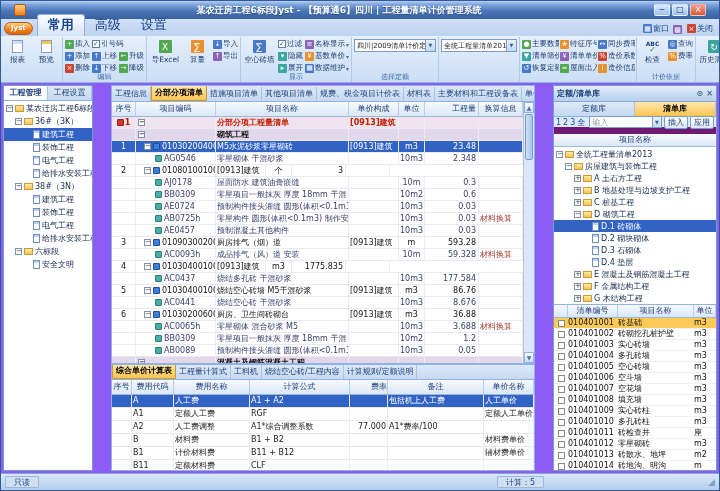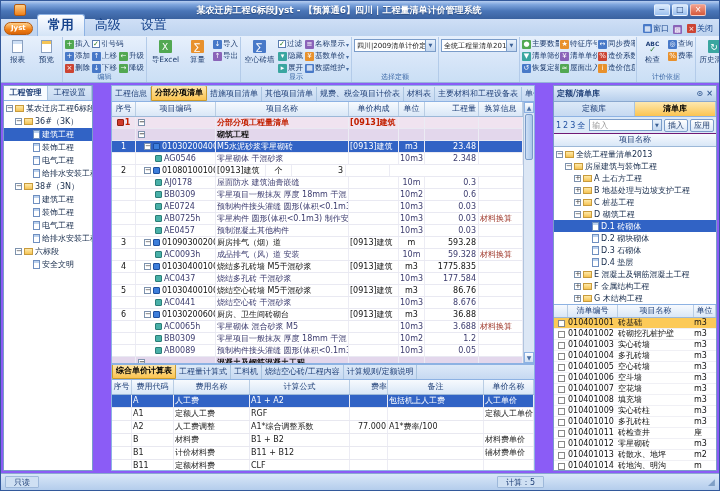--- a/index.html
+++ b/index.html
@@ -107,21 +107,21 @@
 .f3{width:100px;flex:none;}
 .f4{width:38px;flex:none;text-align:right;}
 .f5{width:96px;flex:none;}
 .f6{flex:1;min-width:0;}
 
 .rp-title{height:16px;flex:none;display:flex;align-items:center;background:linear-gradient(#e3eefb,#b7cfec);border-bottom:1px solid #8aa8cf;font-weight:bold;color:#1f3f77;padding:0 3px;}
 .rp-ic{margin-left:3px;color:#3a5f96;font-size:8px;}
 .rp-tabs{display:flex;height:15px;flex:none;background:linear-gradient(#dce9f8,#c6d9f1);border-bottom:1px solid #8db2e3;}
 .rp-tab{flex:1;text-align:center;line-height:14px;color:#1f3f77;border-right:1px solid #aac4e0;}
 .rp-tab.active{background:linear-gradient(#fde8b0,#fbc450);color:#000;font-weight:bold;}
-.searchrow{height:17px;flex:none;display:flex;align-items:center;padding:1px 2px;gap:2px;background:#dce9f8;border-bottom:1px solid #701a75;}
+.searchrow{height:17px;flex:none;display:flex;align-items:center;padding:1px 2px;gap:2px;background:#dce9f8;border-bottom:7px solid #701a75;}
 .snum span{color:#1f4fa0;margin-right:2px;}
 .sinput{flex:1;height:12px;background:#fff;border:1px solid #7a9cc9;display:flex;align-items:center;min-width:0;}
 .sinput .ph{flex:1;color:#999;padding:0 2px;overflow:hidden;white-space:nowrap;}
 .sinput .ca{width:9px;flex:none;height:100%;background:linear-gradient(#e8f1fc,#c3d7f0);border-left:1px solid #7a9cc9;font-size:5px;color:#3a5f96;text-align:center;line-height:10px;}
 .sbtn2{height:13px;flex:none;padding:0 3px;background:linear-gradient(#fefefe,#d9e7f8);border:1px solid #7a9cc9;border-radius:2px;color:#1e3c6e;line-height:11px;}
 .theader{height:13px;flex:none;background:linear-gradient(#f7fafe,#d9e7f7);border-bottom:1px solid #9cb8d8;color:#1f3f77;text-align:center;line-height:12px;}
 .rtree{height:158px;flex:none;overflow:hidden;background:#fff;border-bottom:1px solid #8db2e3;padding-top:1px;}
 .libtable{flex:1;display:flex;flex-direction:column;overflow:hidden;background:#fff;}
 .lhead{display:flex;height:13px;flex:none;background:linear-gradient(#f7fafe,#d9e7f7);border-bottom:1px solid #9cb8d8;}
 .lhead .hc{line-height:12px;}
@@ -638,21 +638,20 @@
                 <div class="bc cq">59.328</div>
                 <div class="bc cx">材料换算</div>
               </div>
               <div class="grow list">
                 <div class="bc cs">4</div>
                 <div class="bc cc" style="padding-left: 8px;">
                   <span class="expb">−</span>
                   <span class="rowic list"></span>
                   <span>010304001001</span>
                 </div>
-                <div class="bc cn">烧结多孔砖墙 M5干混砂浆</div>
                 <div class="bc cp">[0913]建筑</div>
                 <div class="bc cu">m3</div>
                 <div class="bc cq">1775.835</div>
                 <div class="bc cx"></div>
               </div>
               <div class="grow quota">
                 <div class="bc cs"></div>
                 <div class="bc cc" style="padding-left: 19px;">
                   <span class="rowic quota"></span>
                   <span>AC0437</span>

